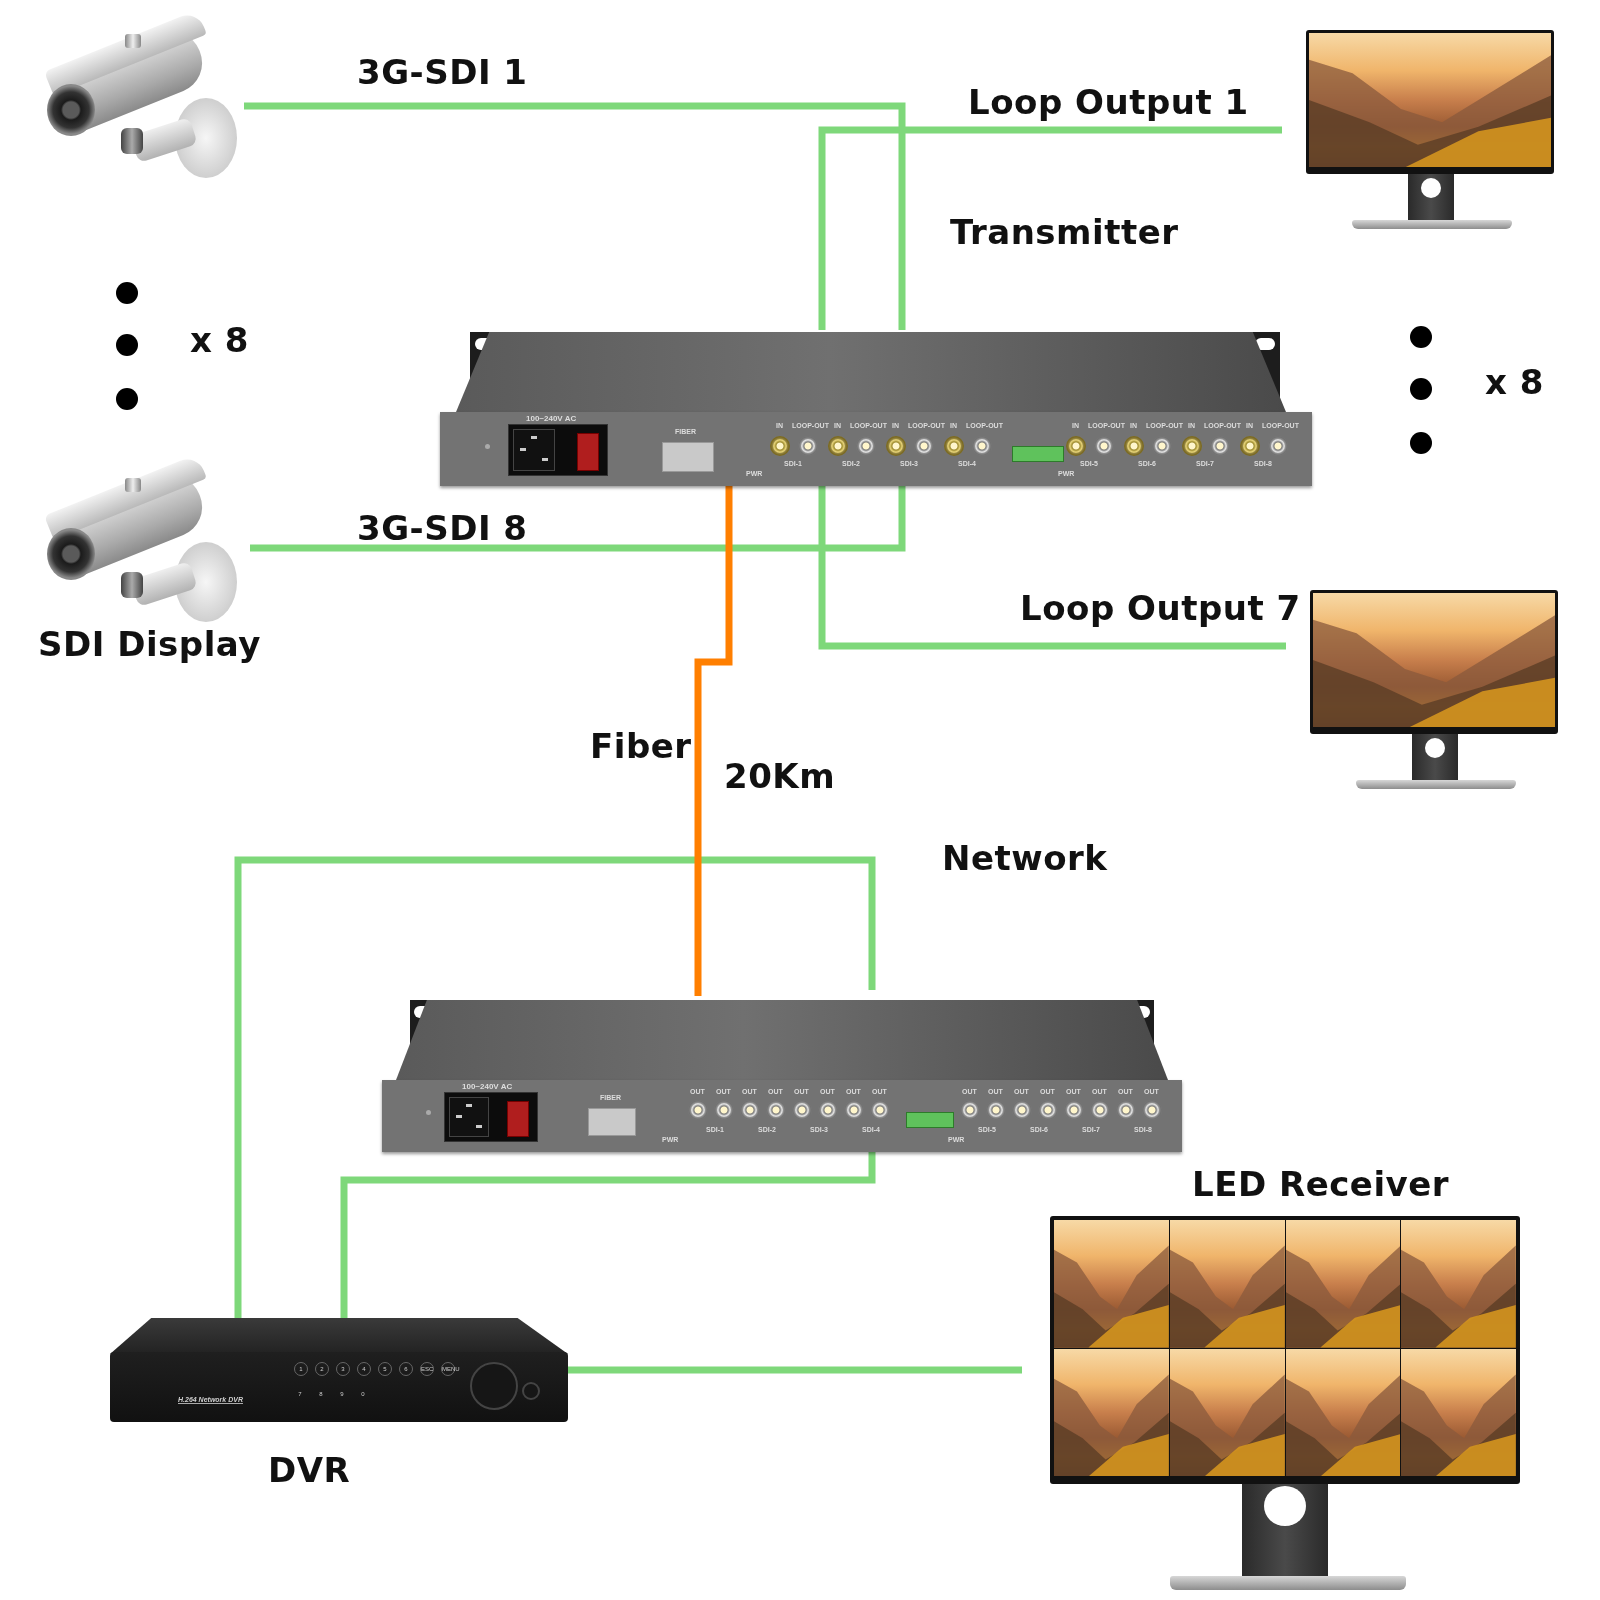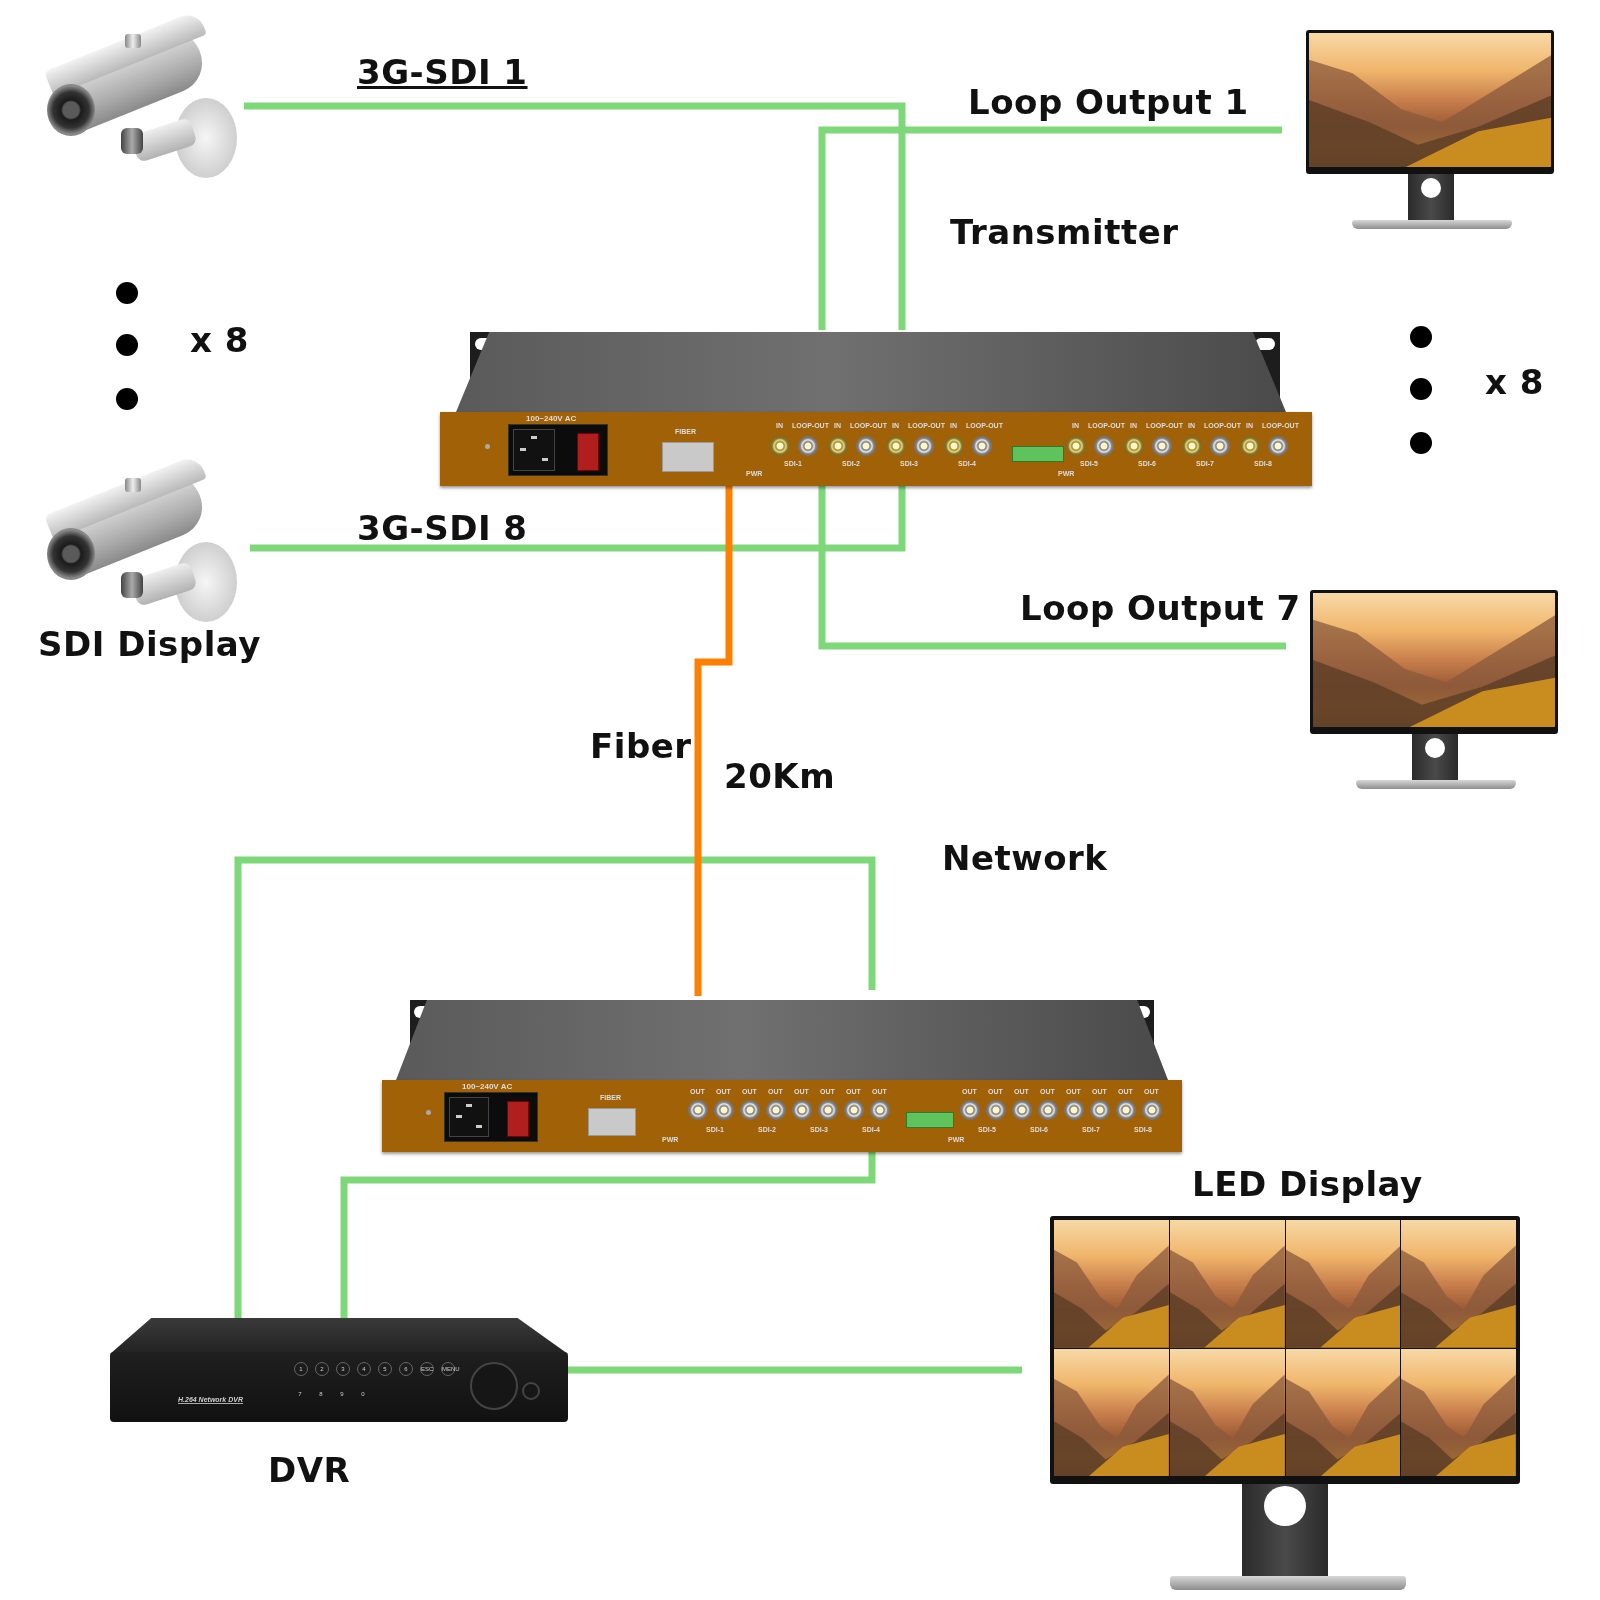--- a/index.html
+++ b/index.html
@@ -8,21 +8,21 @@
   .lbl { position:absolute; font-family:"DejaVu Sans", sans-serif; font-weight:bold; color:#111; white-space:nowrap; letter-spacing:0.5px; }
   .mid { font-size:34px; }
   svg { position:absolute; left:0; top:0; }
   .dot { position:absolute; width:22px; height:22px; border-radius:50%; background:#000; }
 
   
   .rack { position:absolute; }
   .rack .top { position:absolute; background:linear-gradient(90deg,#5a5a5a 0%,#707070 45%,#4a4a4a 100%); clip-path:polygon(4% 0,96% 0,100% 100%,0 100%); }
   .rack .ear { position:absolute; background:#1d1d1d; }
   .rack .ear .hole { position:absolute; width:20px; height:12px; background:#fff; border-radius:6px; }
-  .rack .front { position:absolute; background:#a16207; box-shadow:0 2px 3px rgba(0,0,0,.4);text-align:center; }
+  .rack .front { position:absolute; background:#737373; box-shadow:0 2px 3px rgba(0,0,0,.4);text-align:center; }
   .tiny { position:absolute; font-family:"Liberation Sans", sans-serif; font-size:7px; color:#ddd; font-weight:bold; white-space:nowrap; }
   .psu { position:absolute; background:#0c0c0c; border:1px solid #333; }
   .iec { position:absolute; background:#111; border:1px solid #444; }
   .pin { position:absolute; width:6px; height:3px; background:#ccc; }
   .switch { position:absolute; background:#b01e1e; border:1px solid #700; }
   .fiber { position:absolute; background:#c9c9c9; border:1px solid #999; }
   .bnc { position:absolute; width:20px; height:20px; border-radius:50%; box-shadow:inset 0 0 0 3px rgba(0,0,0,.25); }
   .bnc.gold { background:radial-gradient(circle,#fff6cc 0 3px,#9c8a2c 4px,#e5d27a 6px,#a48e2f 9px); }
   .bnc.silver { background:radial-gradient(circle,#fff6cc 0 3px,#777 4px,#e4e4e4 6px,#999 9px); }
   .term { position:absolute; background:#5fc25c; border:1px solid #2d7b2a; }
@@ -64,30 +64,30 @@
     <polyline points="1282,130 822,130 822,330"></polyline>
     <polyline points="250,548 902,548 902,480"></polyline>
     <polyline points="1286,646 822,646 822,480"></polyline>
     <polyline points="872,990 872,860 238,860 238,1322"></polyline>
     <polyline points="872,1140 872,1180 344,1180 344,1322"></polyline>
     <polyline points="566,1370 1022,1370"></polyline>
   </g>
   <polyline fill="none" stroke="#ff7f00" stroke-width="7" points="729,480 729,662 698,662 698,996"></polyline>
 </svg>
 
-<div class="lbl mid" style="left:357px;top:52px;text-decoration:underline;">3G-SDI 1</div>
+<div class="lbl mid" style="left:357px;top:52px;">3G-SDI 1</div>
 <div class="lbl mid" style="left:968px;top:82px;">Loop Output 1</div>
 <div class="lbl mid" style="left:950px;top:212px;text-align:right;">Transmitter</div>
 <div class="lbl mid" style="left:357px;top:508px;">3G-SDI 8</div>
 <div class="lbl mid" style="left:1020px;top:588px;">Loop Output 7</div>
 <div class="lbl mid" style="left:38px;top:624px;">SDI Display</div>
 <div class="lbl mid" style="left:590px;top:726px;">Fiber</div>
 <div class="lbl mid" style="left:724px;top:756px;">20Km</div>
 <div class="lbl mid" style="left:942px;top:838px;">Network</div>
-<div class="lbl mid" style="left:1192px;top:1164px;">LED Display</div>
+<div class="lbl mid" style="left:1192px;top:1164px;">LED Receiver</div>
 <div class="lbl mid" style="left:268px;top:1450px;">DVR</div>
 
 <div>
   <div class="dot" style="left:116px;top:282px;"></div>
   <div class="dot" style="left:116px;top:334px;"></div>
   <div class="dot" style="left:116px;top:388px;"></div>
   <div class="lbl mid" style="left:190px;top:320px;">x 8</div>
 </div>
 
 <div>

